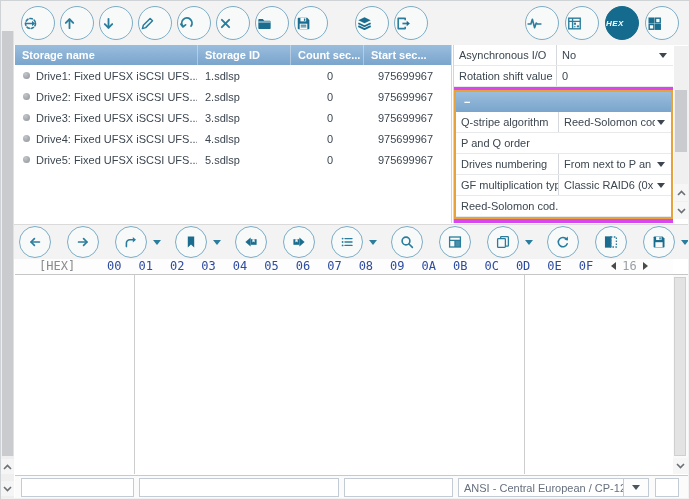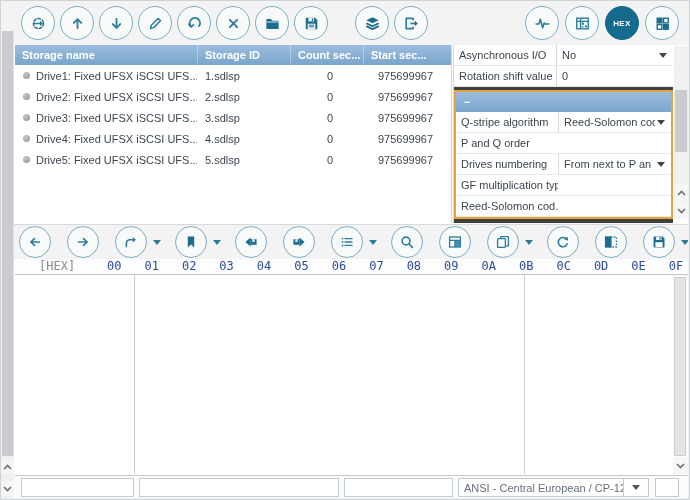--- a/index.html
+++ b/index.html
@@ -1,20 +1,20 @@
 <!DOCTYPE html>
 <html><head>
 <meta charset="utf-8">
 <style>
   html,body{margin:0;padding:0;background:#e8e8e8;font-family:"Liberation Sans",sans-serif;}
   #window{position:relative;width:690px;height:500px;background:#ffffff;border:1px solid #cfd3d6;box-sizing:border-box;overflow:hidden;font-size:11px;color:#3c4650;}
 
   
   .top-toolbar{position:absolute;left:0;top:0;width:690px;height:44px;background:#f3f3f3;display:flex;align-items:center;padding-left:20px;box-sizing:border-box;}
-  .cbtn{width:32px;height:32px;border-radius:50%;border:1px solid #7dadc6;background:#f8f9f9;display:flex;align-items:center;justify-content:center;flex:0 0 auto;margin-right:5px;cursor:default;}
+  .cbtn{width:32px;height:32px;border-radius:50%;border:1px solid #7dadc6;background:#f8f9f9;display:flex;align-items:center;flex:0 0 auto;margin-right:5px;cursor:default;font-style:italic;}
   .cbtn.gap-left{margin-left:22px;}
   .tb-right{margin-left:auto;display:flex;align-items:center;padding-right:6px;}
   .tb-right .cbtn{margin-right:6px;}
   .cbtn.hexbtn{background:#156b8d;border-color:#156b8d;color:#fff;font-weight:bold;font-size:8px;letter-spacing:.4px;}
 
   
   .mid-toolbar{position:absolute;left:13px;top:223px;width:677px;height:35px;background:#f3f3f3;display:flex;align-items:center;padding-left:5px;box-sizing:border-box;border-top:1px solid #dadada;}
   .mbtn{width:30px;height:30px;border-radius:50%;border:1px solid #7dadc6;background:#f8f9f9;display:flex;align-items:center;justify-content:center;flex:0 0 auto;margin-right:16px;}
   .mbtn.tight{margin-right:6px;}
   .mcaret{width:0;height:0;border-left:4px solid transparent;border-right:4px solid transparent;border-top:5px solid #2a7d9c;margin-right:14px;}
@@ -32,37 +32,37 @@
   .trow{display:grid;grid-template-columns:182px 93px 73px 89px;height:21px;align-items:center;}
   .td{overflow:hidden;white-space:nowrap;}
   .td.name{display:flex;align-items:center;}
   .bullet{width:7px;height:7px;border-radius:50%;background:radial-gradient(circle at 35% 30%,#c3c7cb,#8e9399);margin:0 6px 0 8px;flex:0 0 auto;}
   .td.id{padding-left:8px;}
   .td.num{text-align:right;}
   .td.start{padding-right:30px;}
   .td.count{padding-right:19px;}
 
   
-  .props-panel{position:absolute;left:452px;top:44px;width:220px;height:178px;background:#404040;border-left:1px solid #d5d5d5;box-sizing:border-box;}
+  .props-panel{position:absolute;left:452px;top:44px;width:220px;height:178px;background:#d946ef;border-left:1px solid #d5d5d5;box-sizing:border-box;}
   .prow{display:flex;height:20px;border-bottom:1px solid #e7e9eb;align-items:center;background:#fff;}
   .plabel{width:102px;flex:0 0 auto;padding-left:5px;overflow:hidden;white-space:nowrap;box-sizing:border-box;}
   .pvalue{flex:1;display:flex;align-items:center;border-left:1px solid #d5d9dd;height:100%;padding-left:5px;overflow:hidden;}
   .pv{flex:1;overflow:hidden;white-space:nowrap;}
   .pcaret{width:0;height:0;border-left:4px solid transparent;border-right:4px solid transparent;border-top:5px solid #3d4650;margin:0 6px 0 2px;flex:0 0 auto;}
   .raid-section{margin-top:3px;border:2px solid #e7a23b;}
   .sec-header{height:20px;background:linear-gradient(#9abddd,#7aa5cc);color:#fff;font-weight:bold;display:flex;align-items:center;overflow:hidden;white-space:nowrap;}
   .collapse{margin:0 7px 0 8px;font-weight:bold;}
   .props-sb{position:absolute;left:673px;top:45px;width:14px;height:173px;background:#f0f0f0;}
   .props-sb .thumb{position:absolute;left:1px;top:44px;width:12px;height:62px;background:#c9cbce;}
   .psb-btn{position:absolute;left:0;width:14px;height:17px;display:flex;align-items:center;justify-content:center;background:#f6f6f6;}
 
   
   .hex-header{position:absolute;left:14px;top:258px;width:658px;height:15px;display:flex;align-items:flex-start;background:#fdfdfd;font-family:"DejaVu Sans Mono",monospace;font-size:12px;}
   .hexpfx{color:#8b8b8b;margin-left:24px;width:68px;flex:0 0 auto;}
-  .hexcols{display:flex;gap:23px;color:#2d4ba0;}
+  .hexcols{display:flex;gap:17px;color:#2d4ba0;}
   .width-ctl{display:flex;align-items:center;gap:6px;margin-left:18px;}
   .wval{color:#9aa0a6;}
   .tri-left{width:0;height:0;border-top:4px solid transparent;border-bottom:4px solid transparent;border-right:5px solid #4a4a4a;}
   .tri-right{width:0;height:0;border-top:4px solid transparent;border-bottom:4px solid transparent;border-left:5px solid #4a4a4a;}
   .hline-top{position:absolute;left:14px;top:273px;width:673px;height:1px;background:#c6c6c6;}
   .hex-body{position:absolute;left:14px;top:274px;width:658px;height:199px;background:#fff;}
   .vline{position:absolute;top:0;width:1px;height:199px;background:#cdcdcd;}
   .hex-sb{position:absolute;left:672px;top:274px;width:15px;height:199px;background:#fafafa;}
   .hex-sb .thumb{position:absolute;left:1px;top:2px;width:12px;height:179px;background:#e3e3e3;border:1px solid #cfcfcf;box-sizing:border-box;}
   .hsb-btn{position:absolute;left:0;top:183px;width:15px;height:16px;display:flex;align-items:center;justify-content:center;background:#f6f6f6;}
@@ -313,20 +313,24 @@
   </div>
           <div class="prow">
     <div class="plabel">Drives numbering</div>
     <div class="pvalue">
               <span class="pv">From next to P an</span>
               <span class="pcaret"></span>
             </div>
   </div>
           <div class="prow">
     <div class="plabel">GF multiplication type</div>
+    <div class="pvalue">
+              <span class="pv">Classic RAID6 (0x</span>
+              <span class="pcaret"></span>
+            </div>
   </div>
           <div class="prow">
     <div class="plabel">Reed-Solomon cod...</div>
   </div>
         </div>
     </div>
   </div>
   <div class="props-sb">
     <div class="thumb"></div>
     <div class="psb-btn" style="top:138px;">

